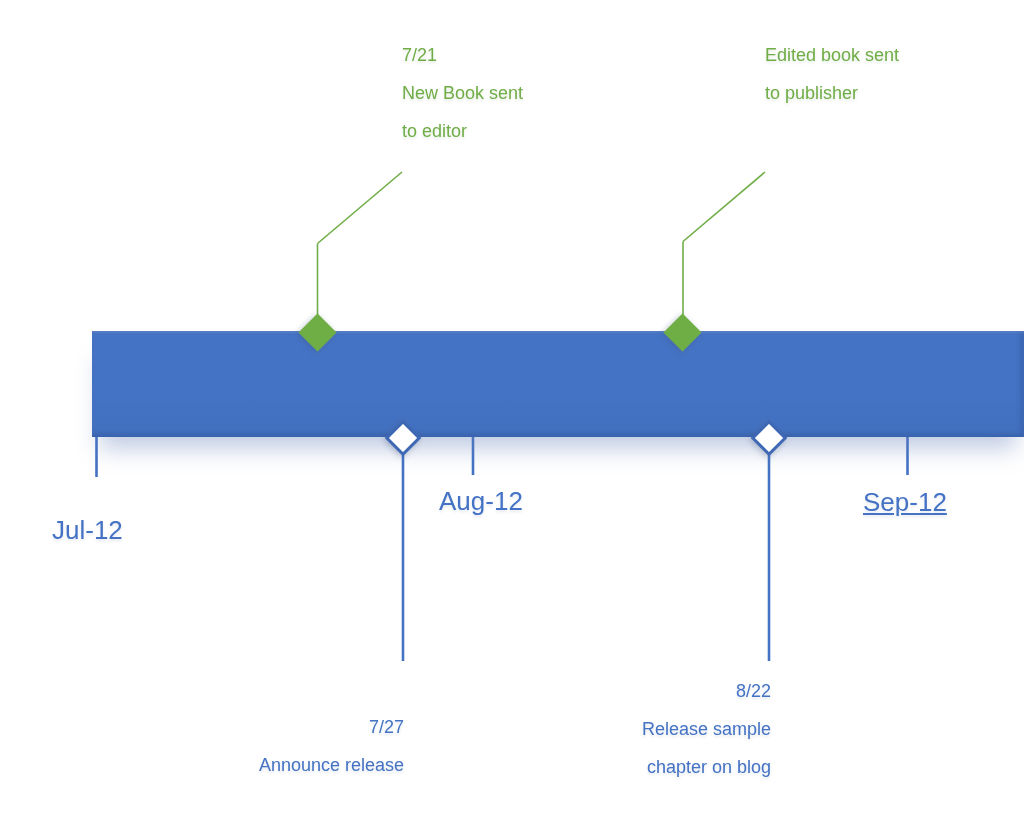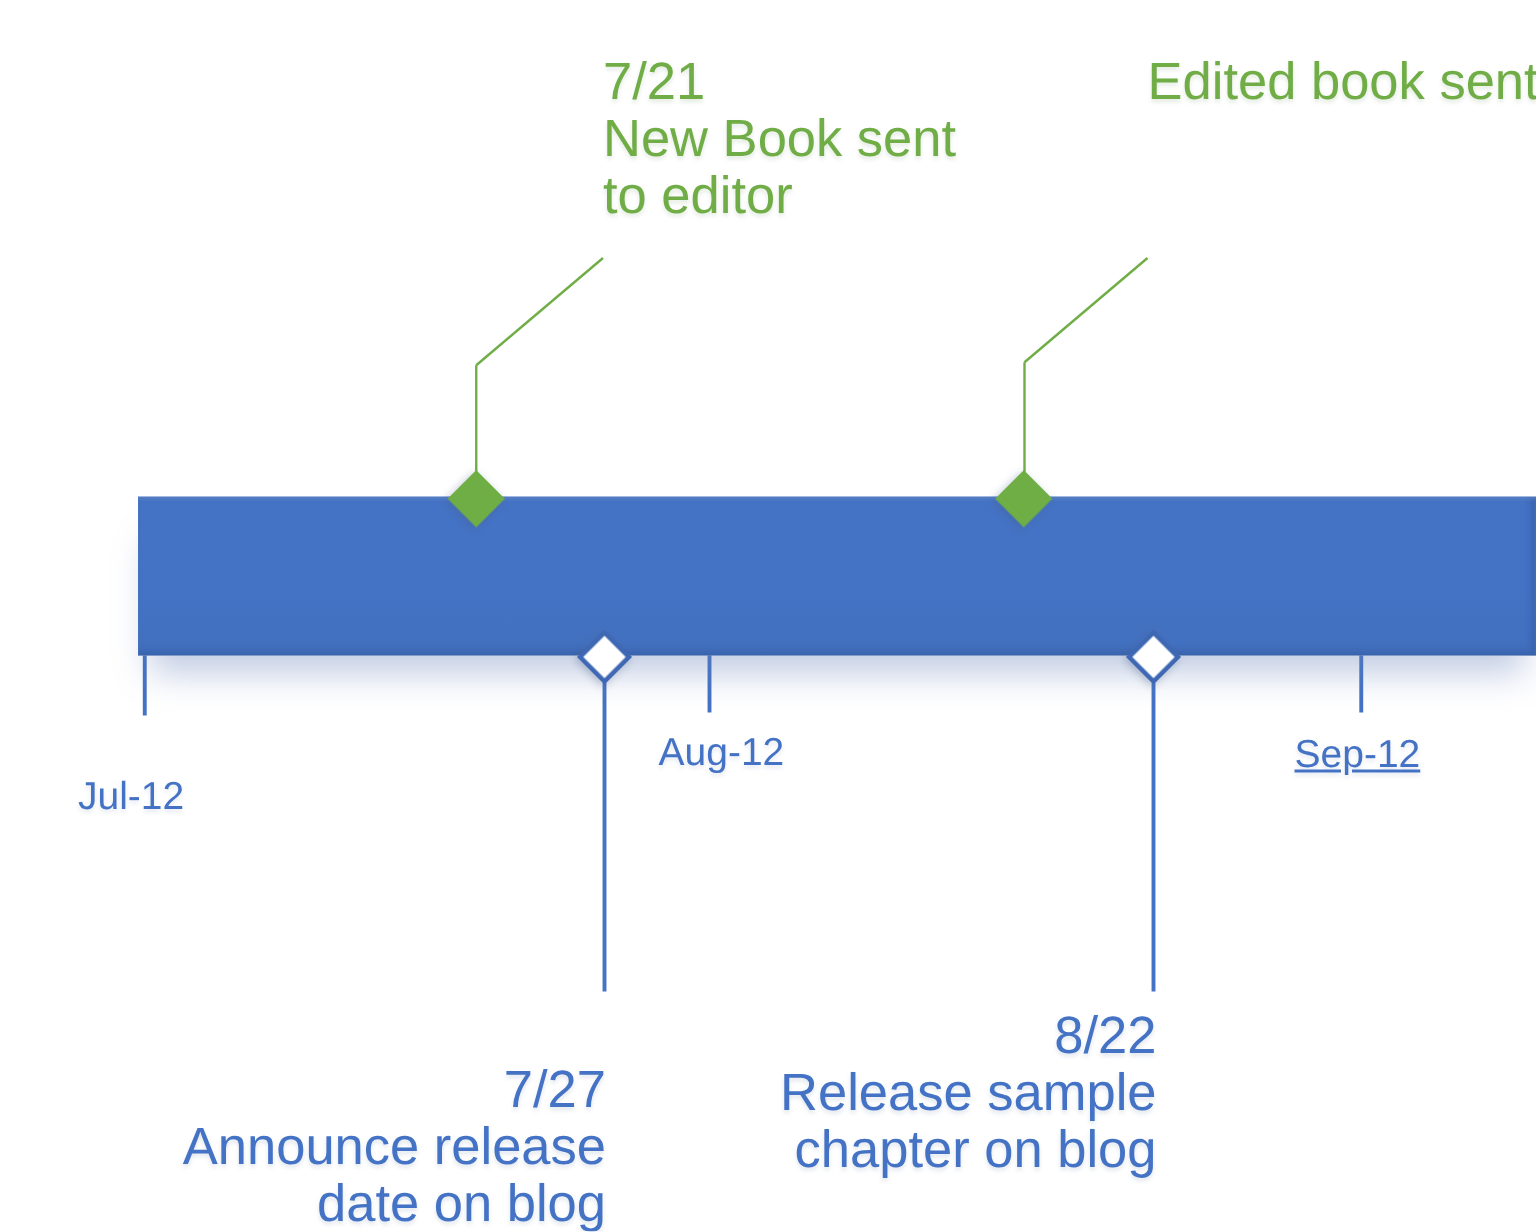--- a/index.html
+++ b/index.html
@@ -67,21 +67,21 @@
     border: 3px solid var(--diamond-border-blue, #3E68B4);
   }
   .dg1 { left: 304px; top: 319px; }
   .dg2 { left: 669px; top: 319px; }
   .dw1 { left: 390px; top: 425px; }
   .dw2 { left: 756px; top: 425px; }
 
   
   .callout {
     position: absolute;
-    font-size: 35px;
+    font-size: 18px;
     line-height: 38px;
     white-space: nowrap;
   }
   .callout-green {
     color: var(--accent-green, #70AD47);
     text-align: left;
     text-shadow: 0 2px 3px rgba(140, 170, 130, 0.25);
   }
   .callout-blue {
     color: var(--text-blue, #4472C4);
@@ -132,26 +132,26 @@
   <div class="diamond diamond-white dw1"></div>
   <div class="diamond diamond-white dw2"></div>
 
   <div class="callout callout-green cg1">
     <div>7/21</div>
     <div>New Book sent</div>
     <div>to editor</div>
   </div>
   <div class="callout callout-green cg2">
     <div>Edited book sent</div>
+    <div>to publisher</div>
   </div>
 
   <div class="callout callout-blue cb1">
     <div>7/27</div>
     <div>Announce release</div>
-    <div>date on blog</div>
   </div>
   <div class="callout callout-blue cb2">
     <div>8/22</div>
     <div>Release sample</div>
     <div>chapter on blog</div>
   </div>
 
   <div class="month-label ml-jul">Jul-12</div>
   <div class="month-label ml-aug">Aug-12</div>
   <div class="month-label ml-sep">Sep-12</div>

